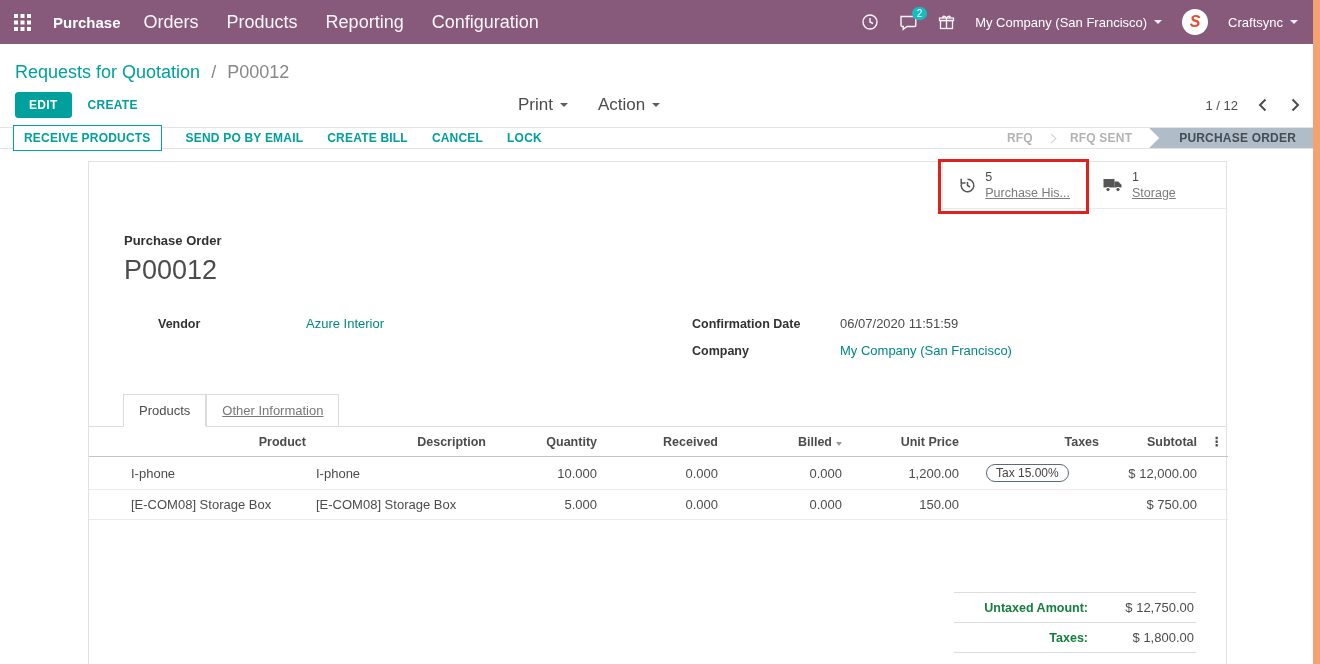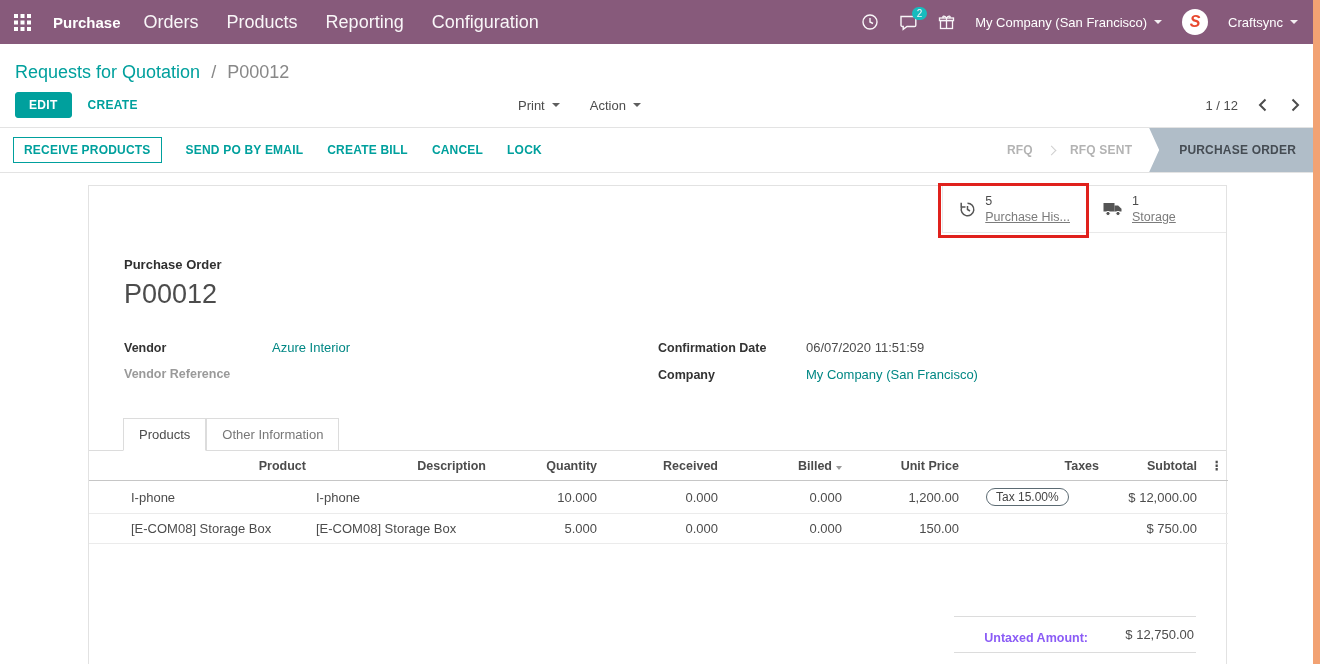--- a/index.html
+++ b/index.html
@@ -32,27 +32,27 @@
   .breadcrumb .sep, .breadcrumb .current { color:#888; }
   .breadcrumb .sep { margin:0 6px; }
 
   
   .control-row { display:flex; align-items:center; padding:2px 16px 10px 15px; position:relative; height:36px; }
   .btn-primary { background:#00A09D; border:1px solid #00A09D; color:#fff; font-size:12px; font-weight:700;
                  letter-spacing:.3px; padding:5px 13px; border-radius:3px; cursor:pointer; }
   .btn-link { color:#00A09D; font-size:12px; font-weight:700; letter-spacing:.3px; padding:5px 8px;
               background:none; border:none; cursor:pointer; margin-left:8px; }
   .control-center { position:absolute; left:518px; display:flex; gap:30px; }
-  .dd { display:flex; align-items:center; color:#4c4c4c; cursor:pointer; font-size:13px; }
+  .dd { display:flex; align-items:center; color:#4c4c4c; cursor:pointer; font-size:17px; }
   .control-right { margin-left:auto; display:flex; align-items:center; gap:16px; }
   .pager-value { font-size:13px; color:#4c4c4c; cursor:pointer; }
   .pager-arrow { display:flex; align-items:center; cursor:pointer; padding:0 4px; }
 
   
-  .status-row { display:flex; align-items:stretch; height:46px; border-top:1px solid #e3e3e3;
+  .status-row { display:flex; align-items:stretch; height:22px; border-top:1px solid #e3e3e3;
                 border-bottom:1px solid #e3e3e3; background:#fff; }
   .action-buttons { display:flex; align-items:center; gap:24px; padding-left:13px; flex:1; }
   .btn-outline { border:1px solid #00A09D; color:#00A09D; background:#fff; font-size:12px; font-weight:700;
                  letter-spacing:.2px; padding:5px 10px; cursor:pointer; }
   .btn-flat { color:#00A09D; font-size:12px; font-weight:700; letter-spacing:.2px; background:none;
               border:none; cursor:pointer; }
   .statusbar { display:flex; align-items:stretch; margin-left:auto; }
   .status-step { display:flex; align-items:center; padding:0 17px; font-size:12px; font-weight:700;
                  color:#b3b3b3; letter-spacing:.2px; cursor:pointer; white-space:nowrap; }
   .chev { width:7px; height:7px; border-top:1px solid #cfcfcf; border-right:1px solid #cfcfcf;
@@ -70,50 +70,50 @@
   .stat-text { display:flex; flex-direction:column; line-height:1.3; font-size:12.5px; }
   .stat-value { color:#4c4c4c; }
   .stat-label { color:#7b7b7b;text-decoration:underline; }
   .annotation { position:absolute; top:-3px; bottom:-5px; left:-4px; right:-3px;
                 border:3px solid #e0211c; pointer-events:none; z-index:5; }
 
   .doc-header { padding:24px 0 0 35px; }
   .doc-type { font-size:13px; font-weight:700; color:#303030; }
   .doc-name { font-size:27px; font-weight:400; color:#4c4c4c; margin-top:7px; }
 
-  .fields { display:flex; padding:30px 0 0 35px; }
+  .fields { display:flex; padding:30px 0 0 35px;justify-content:flex-end; }
   .field-col { width:534px; }
   .field-row { display:flex; margin-bottom:12px; align-items:baseline; }
   .field-label { width:148px; font-weight:700; color:#333; font-size:12.5px; flex-shrink:0; }
   .field-label.muted { color:#9a9a9a; }
   .field-value { font-size:13px; color:#4c4c4c; }
   .field-value a { color:#008784; }
 
   .tabs { display:flex; padding-left:34px; border-bottom:1px solid #dcdcdc; margin-top:24px; }
   .tab { padding:8px 15px; font-size:13px; cursor:pointer; border:1px solid #dcdcdc; border-bottom:none; }
   .tab.active { color:#4c4c4c; background:#fff; margin-bottom:-1px; border-bottom:1px solid #fff; }
-  .tab.inactive { color:#777; }
+  .tab.inactive { color:#777;text-decoration:underline; }
 
   table.lines { width:100%; border-collapse:collapse; table-layout:fixed; }
   table.lines th { font-size:12.5px; font-weight:700; color:#4c4c4c; padding:7px 5px;
                    border-bottom:1px solid #c6c6c6; text-align:right; white-space:nowrap; overflow:hidden; }
   table.lines td { font-size:13px; color:#4c4c4c; padding:7px 5px; border-bottom:1px solid #ebebeb;
                    white-space:nowrap; overflow:hidden;margin-top:31px; }
   .num { text-align:right !important; }
   .cell-product { padding-left:42px !important; }
   .cell-taxes { padding-left:22px !important; }
   .sort-caret { display:inline-block; width:0; height:0; border-left:3.5px solid transparent;
                 border-right:3.5px solid transparent; border-top:4px solid #9a9a9a; margin-left:4px; }
   .tax-pill { display:inline-block; border:1px solid #5c6b73; border-radius:12px; padding:1px 9px;
               font-size:12px; color:#444; }
   .kebab { color:#8a8a8a; font-size:14px; cursor:pointer; text-align:center; }
 
   .totals { width:242px; margin:72px 30px 0 auto; border-top:1px solid #dcdcdc; }
   .totals-row { display:flex; align-items:center; padding:7px 2px; border-bottom:1px solid #dcdcdc; }
-  .totals-label { width:132px; text-align:right; font-weight:700; color:#8b5cf6; font-size:12.5px;margin-top:7px; }
+  .totals-label { width:132px; text-align:right; font-weight:700; color:#15803d; font-size:12.5px; }
   .totals-value { flex:1; text-align:right; color:#4c4c4c; }
 
   .edge-strip { position:fixed; top:0; right:0; width:7px; height:664px; background:#f2a273; z-index:50; }
 </style>
 </head>
 <body>
 
 <div class="navbar">
   <span class="apps-icon">
     <svg width="17" height="17" viewBox="0 0 17 17">
@@ -256,24 +256,20 @@
   <div class="doc-header">
     <div class="doc-type">Purchase Order</div>
     <div class="doc-name">P00012</div>
   </div>
 
   <div class="fields">
     <div class="field-col">
       <div class="field-row">
         <span class="field-label">Vendor</span>
         <span class="field-value"><a>Azure Interior</a></span>
-      </div>
-      <div class="field-row">
-        <span class="field-label muted">Vendor Reference</span>
-        <span class="field-value"></span>
       </div>
     </div>
     <div class="field-col">
       <div class="field-row">
         <span class="field-label">Confirmation Date</span>
         <span class="field-value">06/07/2020 11:51:59</span>
       </div>
       <div class="field-row">
         <span class="field-label">Company</span>
         <span class="field-value"><a>My Company (San Francisco)</a></span>

